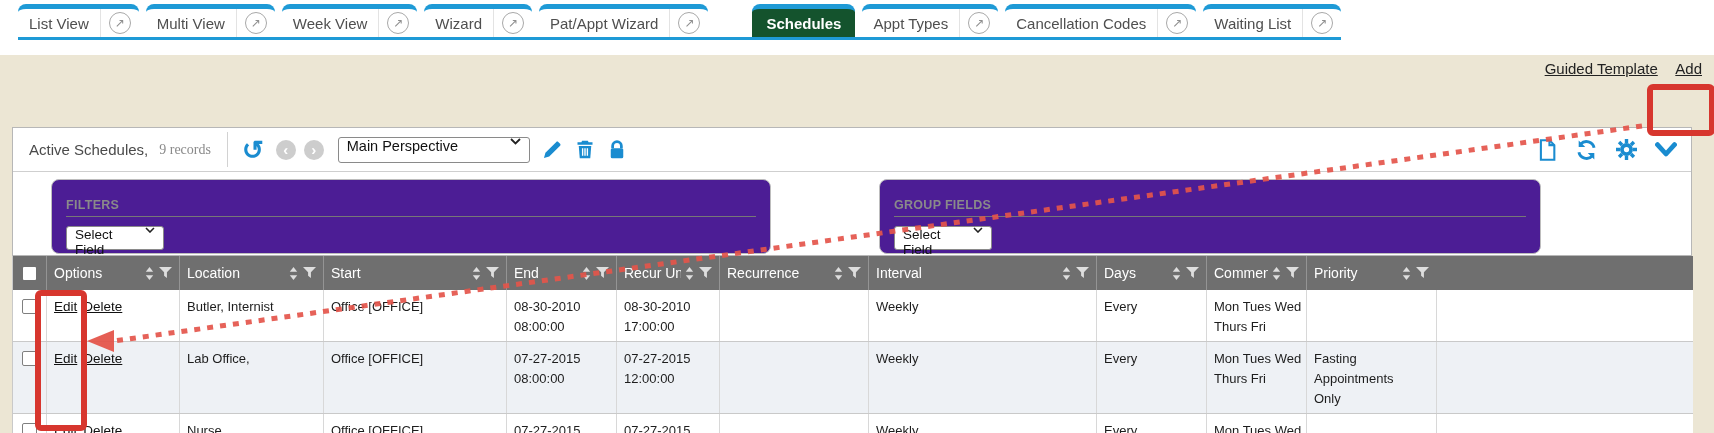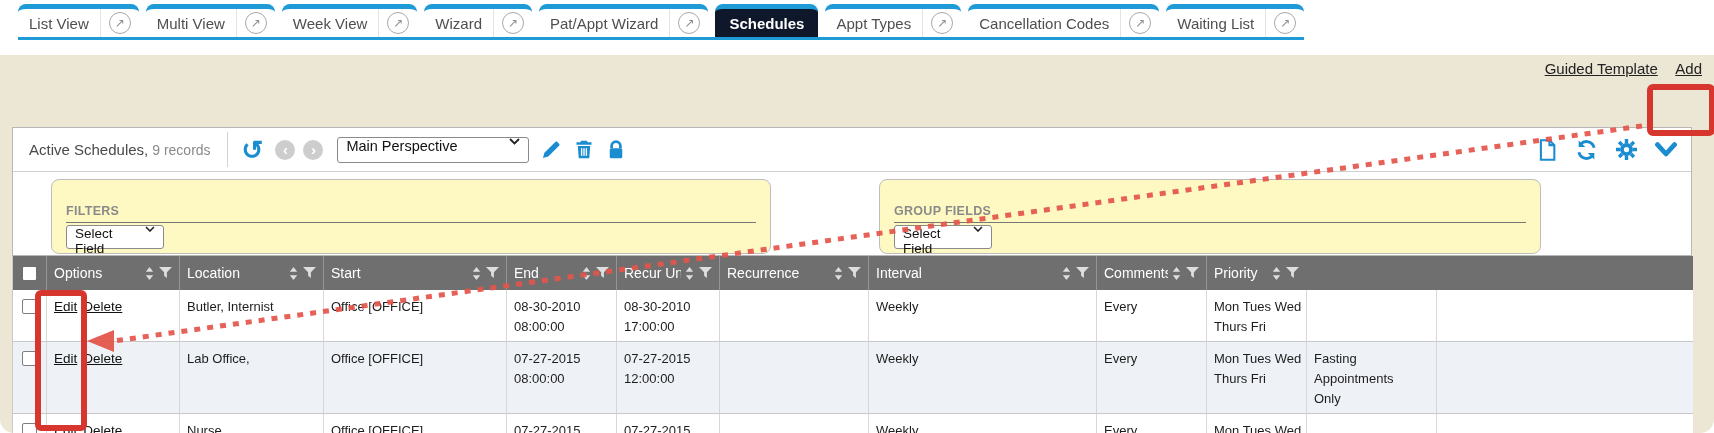--- a/index.html
+++ b/index.html
@@ -1,56 +1,56 @@
 <!DOCTYPE html>
 <html><head>
 <meta charset="utf-8">
 <style>
   html,body{margin:0;padding:0;background:#fff;font-family:"Liberation Sans",sans-serif;}
-  #screen{position:relative;width:1714px;height:433px;overflow:hidden;background:#fff;border-radius:14px;}
+  #screen{position:relative;width:1714px;height:433px;overflow:hidden;background:#fff;}
 
   
   .beige-bg{position:absolute;left:0;top:55px;right:0;bottom:0;background:#ece6d4;z-index:0;}
 
   
   .tabs{position:absolute;top:4px;left:18px;display:flex;gap:7px;border-bottom:3px solid #1e9ad6;z-index:2;}
   .tab{display:flex;align-items:stretch;border-top:5px solid #1e9ad6;border-radius:8px 8px 0 0;background:#fff;overflow:hidden;height:33px;box-sizing:border-box;cursor:pointer;}
   .tab-label{display:flex;align-items:center;padding:0 11px;color:#4f4f4f;font-size:15px;white-space:nowrap;}
   .tab-ext{display:flex;align-items:center;padding:0 8px;border-left:1px solid #e3e3e3;}
   .ext-glyph{width:20px;height:20px;border:1.5px solid #a8a8a8;border-radius:50%;color:#8f8f8f;font-size:12px;display:flex;align-items:center;justify-content:center;}
-  .tab.active{background:#0f172a;border-top-color:#1e9ad6;}
+  .tab.active{background:#14532d;border-top-color:#1e9ad6;margin-left:37px;}
   .tab.active .tab-label{color:#fff;font-weight:bold;padding:0 14px;}
 
   
   .hdr-links{position:absolute;top:57px;right:12px;text-align:right;font-size:15px;color:#2b2b2b;line-height:23px;z-index:2;}
   .hdr-links .lnk{color:#222;text-decoration:underline;cursor:pointer;}
   .pipe{margin:0 3px;}
 
   
   .main-panel{position:absolute;left:12px;top:127px;width:1680px;height:129px;background:#fff;border:1px solid #b7b7b7;box-sizing:border-box;z-index:1;}
   .toolbar{display:flex;align-items:center;height:43px;border-bottom:1px solid #cfcfcf;padding:0 14px 0 16px;}
   .tb-title{font-size:15px;font-weight:normal;color:#4a4a4a;white-space:nowrap;}
-  .tb-records{font-size:14px;color:#8a8a8a;margin-left:4px;white-space:nowrap;}
+  .tb-records{font-size:14px;color:#8a8a8a;margin-left:11px;white-space:nowrap;font-family:Liberation Serif, serif;}
   .tb-div{align-self:stretch;border-left:1px solid #d2d2d2;margin:4px 14px 4px 16px;}
   .tb-icon{display:inline-flex;align-items:center;justify-content:center;margin-right:12px;cursor:pointer;}
   .undo-glyph{color:#1a8cd0;font-size:26px;font-weight:bold;line-height:20px;}
   .navcirc{width:20px;height:20px;border-radius:50%;background:#cdcdcd;color:#fff;font-size:15px;font-weight:bold;display:inline-flex;align-items:center;justify-content:center;margin-right:8px;line-height:1;}
   .fakeselect{display:inline-flex;align-items:flex-start;justify-content:space-between;background:#fff;border:1px solid #8a8a8a;border-radius:3px;padding:0 8px;color:#111;cursor:pointer;box-sizing:border-box;}
   .sel-main{width:192px;height:26px;font-size:14.5px;margin:0 12px 0 6px;}
   .sel-field{width:98px;height:24px;font-size:13.5px;}
   .spacer{flex:1;}
   .right-icons{display:flex;align-items:center;gap:18px;}
   .right-icons .tb-icon{margin-right:0;}
 
   
-  .sub-panel{position:absolute;background:#fef9c3;border:1px solid #bdbdbd;border-radius:8px;box-sizing:border-box;padding:24px 14px;}
+  .sub-panel{position:absolute;background:#4c1d95;border:1px solid #bdbdbd;border-radius:8px;box-sizing:border-box;padding:18px 14px;}
   .sub-filters{left:38px;top:51px;width:720px;height:75px;}
   .sub-groups{left:866px;top:51px;width:662px;height:75px;}
   .sub-title{font-size:12.5px;font-weight:bold;color:#8a8a8a;letter-spacing:.3px;padding-bottom:4px;border-bottom:1px solid #777;}
-  .sub-panel .fakeselect{margin-top:2px;}
+  .sub-panel .fakeselect{margin-top:9px;}
 
   
   .tbl{position:absolute;left:12px;top:256px;width:1680px;z-index:1;background:#fff;border-left:1px solid #c9c9c9;}
   .gridrow{display:grid;grid-template-columns:33px 133px 144px 183px 110px 103px 149px 228px 110px 100px 130px 257px;}
   .thead{background:#6f6f6f;height:34px;}
   .th{display:flex;align-items:center;padding:0 7px;gap:4px;color:#fff;font-size:14px;border-left:1px solid #949494;cursor:pointer;overflow:hidden;white-space:nowrap;}
   .th:first-child{border-left:none;justify-content:center;}
   .thl{flex:1;overflow:hidden;}
   .thicons{display:flex;align-items:center;gap:5px;}
   .sic{width:9px;height:13px;fill:#dedede;flex:none;}
@@ -308,20 +308,32 @@
             <svg class="sic" viewBox="0 0 8 12">
               <path d="M4 0l3.4 4.4H.6z"></path>
               <path d="M4 12L.6 7.6h6.8z"></path>
             </svg>
             <svg class="fic" viewBox="0 0 12 11">
               <path d="M0 0h12L7.3 4.7V10L4.7 8V4.7z"></path>
             </svg>
           </span>
         </div>
       <div class="th">
+          <span class="thl">Days</span>
+          <span class="thicons">
+            <svg class="sic" viewBox="0 0 8 12">
+              <path d="M4 0l3.4 4.4H.6z"></path>
+              <path d="M4 12L.6 7.6h6.8z"></path>
+            </svg>
+            <svg class="fic" viewBox="0 0 12 11">
+              <path d="M0 0h12L7.3 4.7V10L4.7 8V4.7z"></path>
+            </svg>
+          </span>
+        </div>
+      <div class="th">
           <span class="thl">Comments</span>
           <span class="thicons">
             <svg class="sic" viewBox="0 0 8 12">
               <path d="M4 0l3.4 4.4H.6z"></path>
               <path d="M4 12L.6 7.6h6.8z"></path>
             </svg>
             <svg class="fic" viewBox="0 0 12 11">
               <path d="M0 0h12L7.3 4.7V10L4.7 8V4.7z"></path>
             </svg>
           </span>

